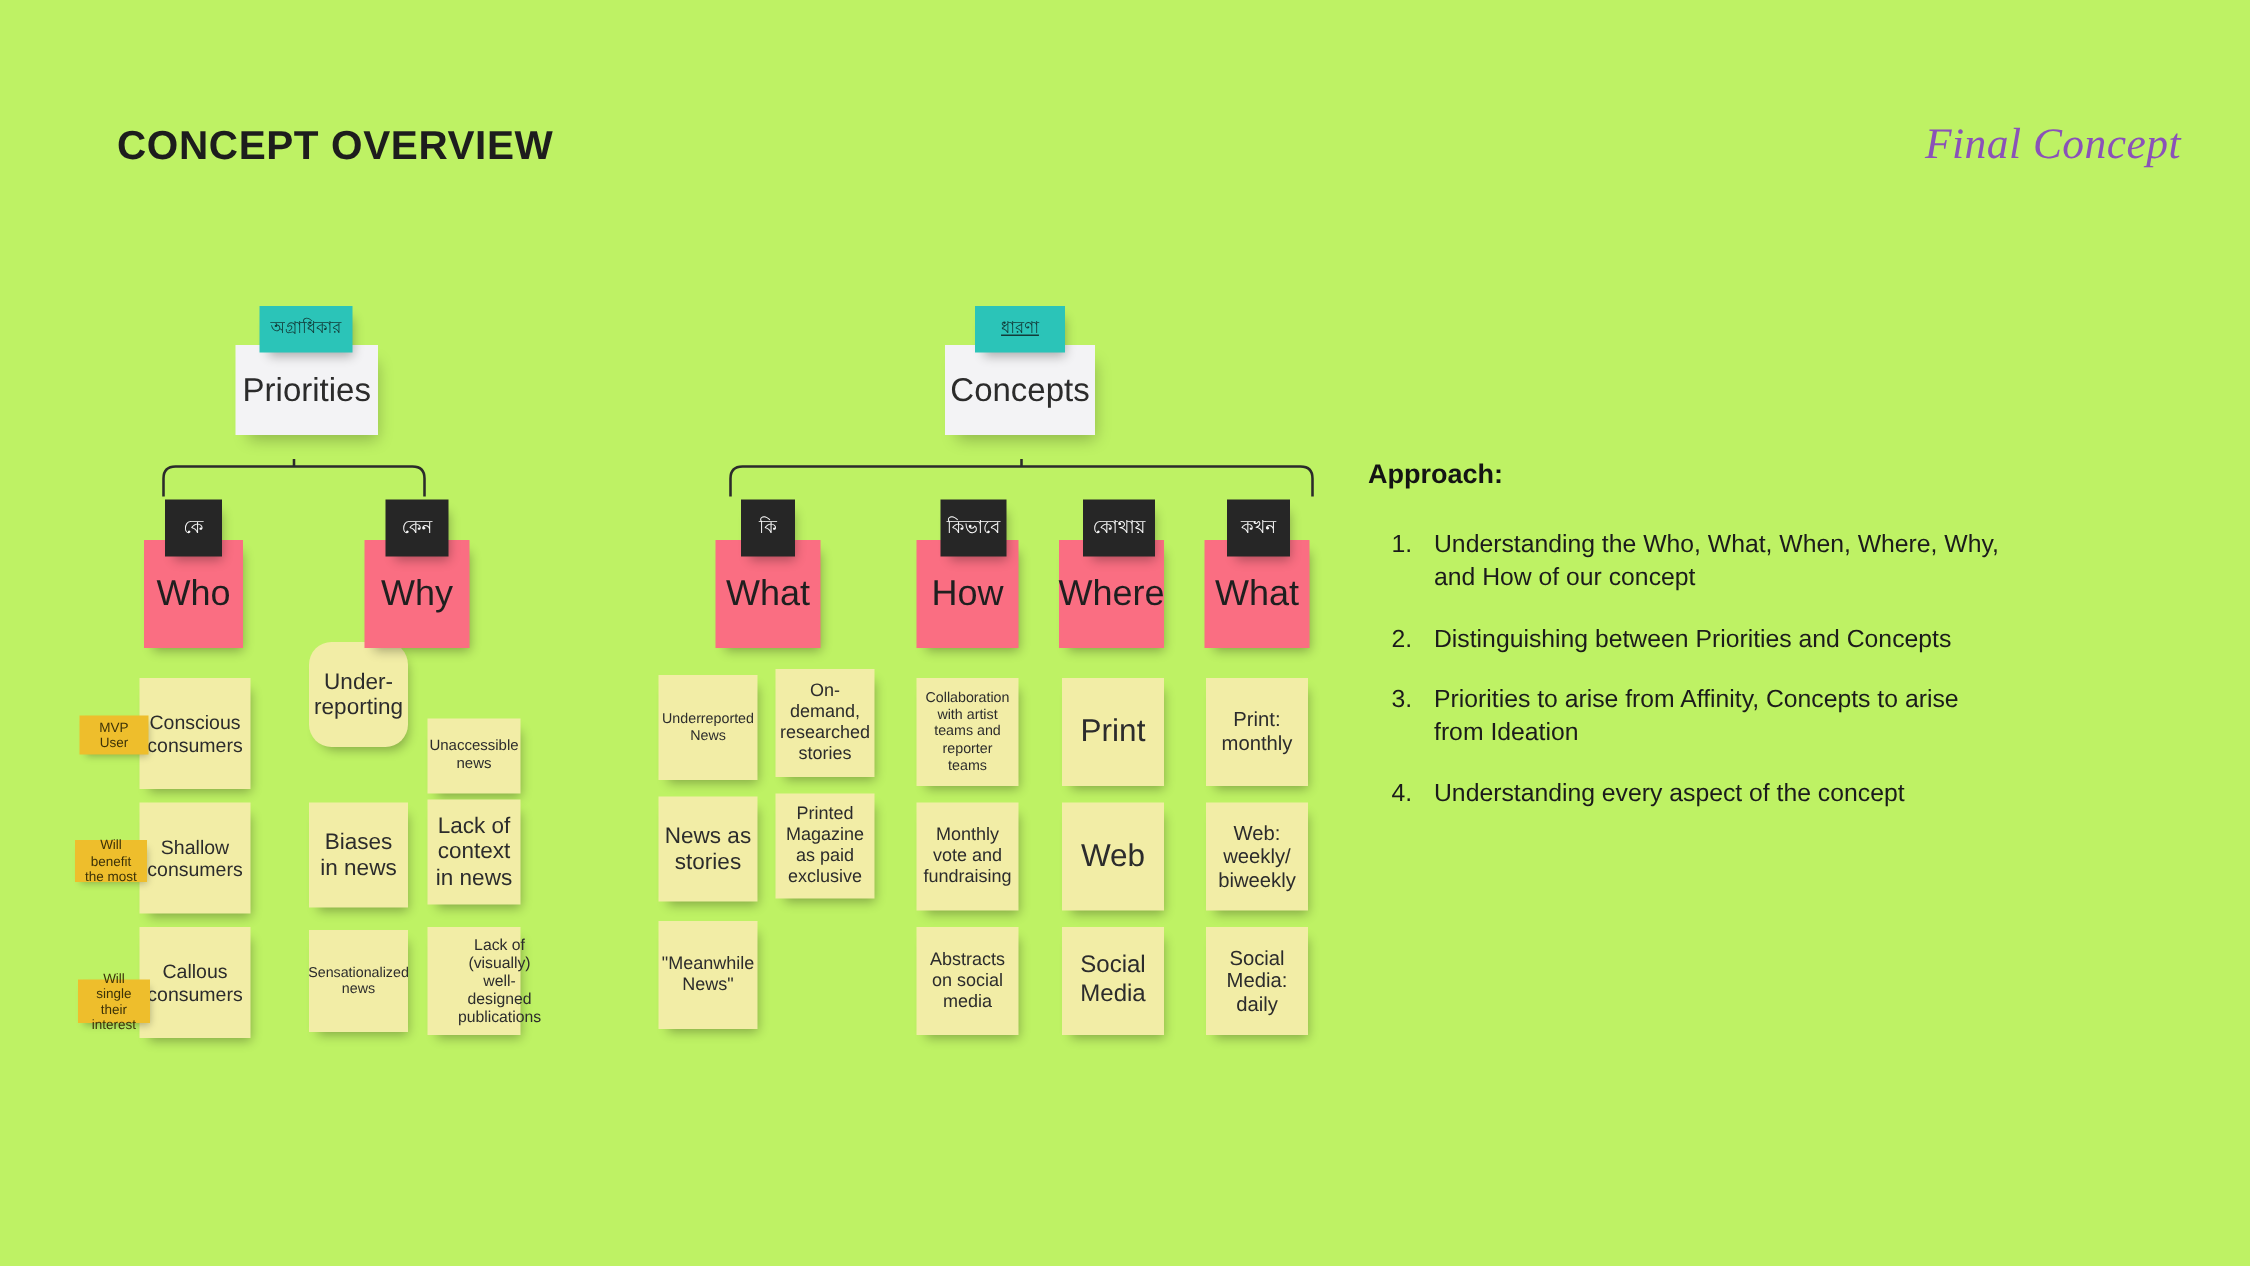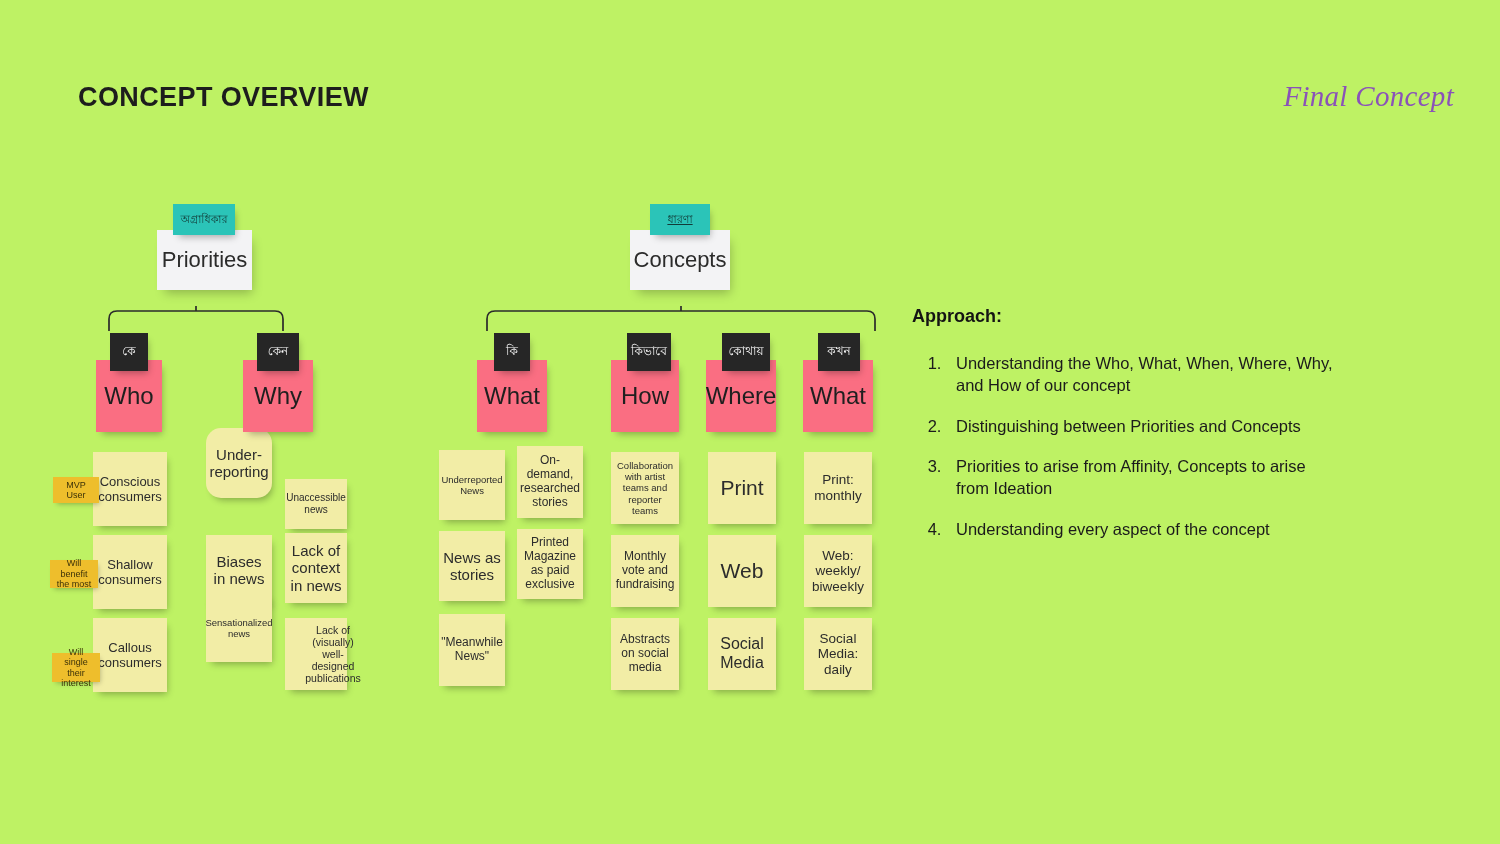--- a/index.html
+++ b/index.html
@@ -119,21 +119,21 @@
   </div>
   <div class="note note-yellow" style="left:285px;top:455px;width:62px;height:50px;font-size:10px;margin-top:24px;">
     <span>Unaccessible news</span>
   </div>
   <div class="note note-yellow" style="left:206px;top:535px;width:66px;height:70px;font-size:15px;">
     <span>Biases in news</span>
   </div>
   <div class="note note-yellow" style="left:285px;top:533px;width:62px;height:70px;font-size:15px;">
     <span>Lack of context in news</span>
   </div>
-  <div class="note note-yellow" style="left:206px;top:594px;width:66px;height:68px;font-size:9.5px;">
+  <div class="note note-yellow" style="left:206px;top:620px;width:66px;height:68px;font-size:9.5px;">
     <span>Sensationalized news</span>
   </div>
   <div class="note note-yellow" style="left:285px;top:618px;width:62px;height:72px;font-size:10.5px;padding-left:34px;">
     <span>Lack of (visually) well-designed publications</span>
   </div>
 
   <div class="note note-teal" style="left:650px;top:204px;width:60px;height:31px;text-decoration:underline;">
     <span>ধারণা</span>
   </div>
   <div class="note note-white" style="left:630px;top:230px;width:100px;height:60px;">

